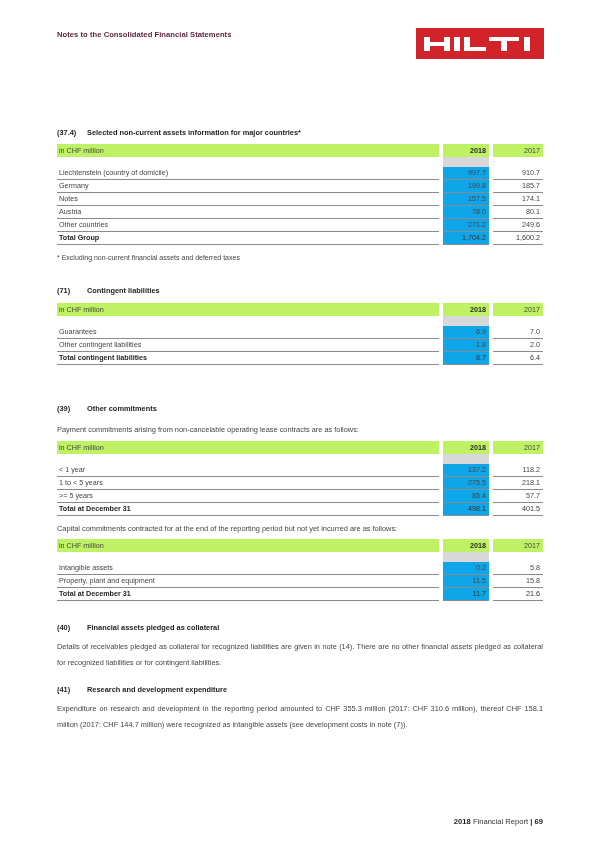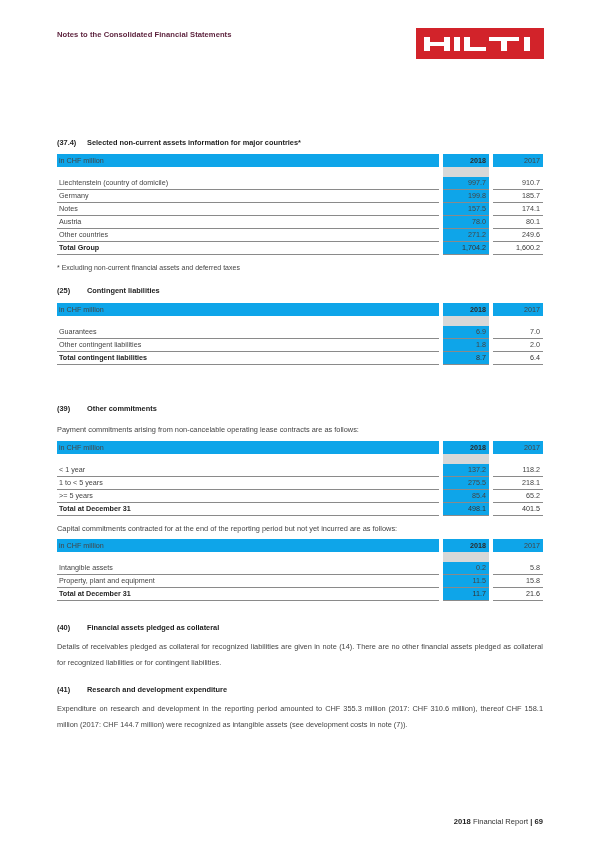--- a/index.html
+++ b/index.html
@@ -20,21 +20,21 @@
   .section { position: absolute; left: 57px; width: 486px; }
   .sec-title {
     font-size: 7.4px; font-weight: bold; color: #1e1e1e; height: 10px; line-height: 10px;
     display: flex;
   }
   .sec-title .num { width: 30px; }
   .intro { font-size: 7.4px; color: #444; line-height: 10px; }
 
   table.fin { border-collapse: separate; border-spacing: 0; width: 486px; font-size: 7.2px; }
   table.fin td { padding: 0 2px; height: 12px; line-height: 12px; }
-  table.fin tr.hdr td { background: #0ea5e9; height: 13px; line-height: 13px; color: #444; }
+  table.fin tr.hdr td { background: #bef264; height: 13px; line-height: 13px; color: #444; }
   table.fin tr.hdr td.lbl { padding-left: 2px; }
   table.fin tr.hdr td.c18 { font-weight: bold; color: #2a2a2a; }
   table.fin td.gap-l { width: 4px; padding: 0; background: #fff !important; }
   table.fin td.c18, table.fin td.c17 { text-align: right; padding-right: 3px; }
   table.fin td.c18 { width: 41px; }
   table.fin td.c17 { width: 45px; }
   table.fin tr.spacer td { height: 10px; line-height: 10px; background: #fff; }
   table.fin tr.spacer td.c18 { background: #d8d8d8; }
   table.fin tr.row td { border-bottom: 0.9px solid #8a8a8a; color: #444; }
   table.fin tr.row td.gap-l { border-bottom: none; }
@@ -72,21 +72,21 @@
       <rect x="48" y="19" width="22" height="4"></rect>
 
       <rect x="73" y="9" width="30" height="4"></rect>
       <rect x="85" y="9" width="6" height="14"></rect>
 
       <rect x="108" y="9" width="6" height="14"></rect>
     </g>
   </svg>
 </div>
 
-<div class="section" style="top:138px;">
+<div class="section" style="top:128px;">
   <div class="sec-title">
     <span class="num">(37.4)</span>
     <span>Selected non-current assets information for major countries*</span>
   </div>
   <table class="fin" style="margin-top:6px;">
     <tbody>
         <tr class="hdr">
       <td class="lbl">in CHF million</td>
       <td class="gap-l"></td>
       <td class="c18">2018</td>
@@ -142,21 +142,21 @@
           <td class="gap-l"></td>
       <td class="c17">1,600.2</td>
     </tr>
   </tbody>
     </table>
   <div class="footnote" style="margin-top:9px;">* Excluding non-current financial assets and deferred taxes</div>
 </div>
 
 <div class="section" style="top:286px;">
   <div class="sec-title">
-    <span class="num">(25)</span>
+    <span class="num">(71)</span>
     <span>Contingent liabilities</span>
   </div>
   <table class="fin" style="margin-top:7px;">
     <tbody>
         <tr class="hdr">
       <td class="lbl">in CHF million</td>
           <td class="gap-l"></td>
       <td class="c18">2018</td>
           <td class="gap-l"></td>
       <td class="c17">2017</td>
@@ -227,21 +227,21 @@
           <td class="gap-l"></td>
       <td class="c18">275.5</td>
           <td class="gap-l"></td>
       <td class="c17">218.1</td>
     </tr>
     <tr class="row">
       <td class="lbl">&gt;= 5 years</td>
           <td class="gap-l"></td>
       <td class="c18">85.4</td>
           <td class="gap-l"></td>
-      <td class="c17">65.2</td>
+      <td class="c17">57.7</td>
     </tr>
     <tr class="row total">
       <td class="lbl">Total at December 31</td>
           <td class="gap-l"></td>
       <td class="c18">498.1</td>
           <td class="gap-l"></td>
       <td class="c17">401.5</td>
     </tr>
   </tbody>
     </table>

